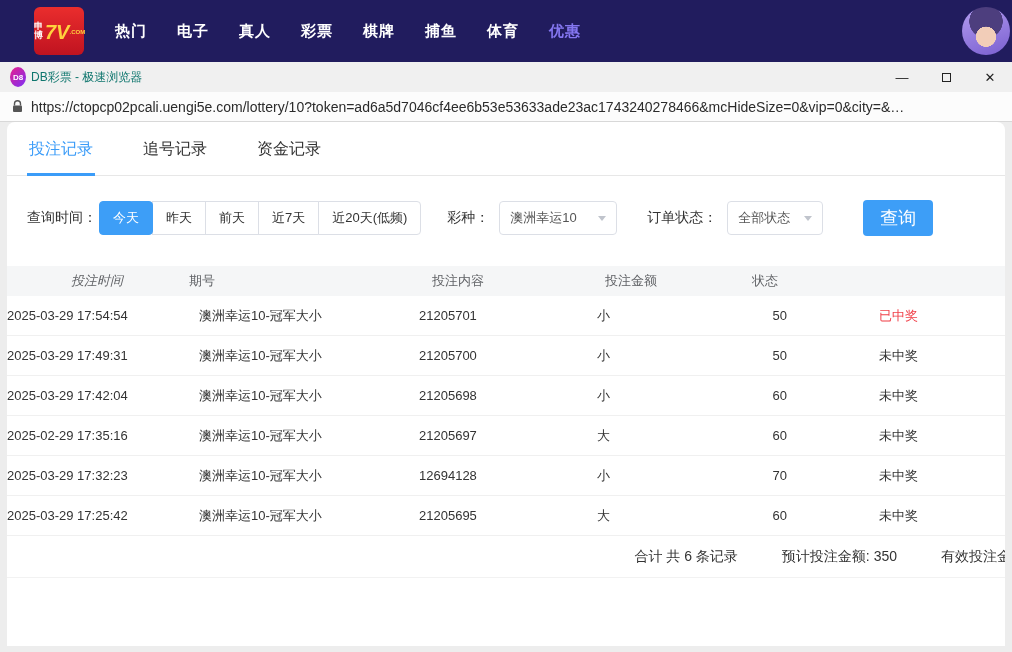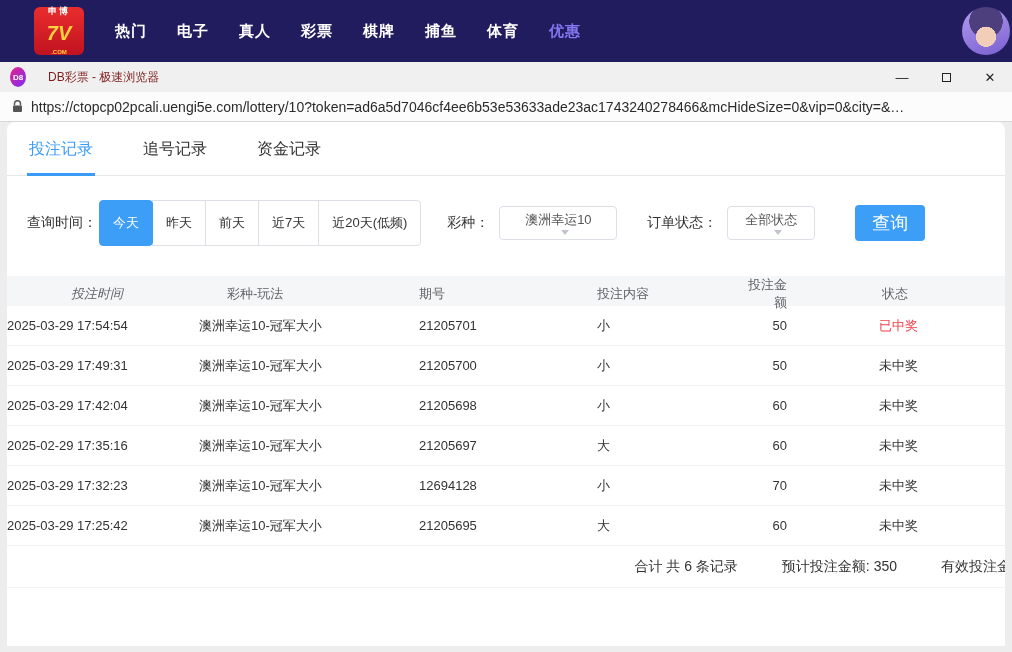--- a/index.html
+++ b/index.html
@@ -8,21 +8,21 @@
     width:1012px; height:652px; overflow:hidden;
     font-family:"Liberation Sans","DejaVu Sans",sans-serif;
     background:#ededed;
   }
 
   
   .top-nav { height:62px; background:#211c5e; display:flex; align-items:center; position:relative; }
   .logo {
     width:50px; height:48px; margin-left:34px; border-radius:6px;
     background:linear-gradient(180deg,#ea2d2d,#c01320);
-    display:flex; flex-direction:column; align-items:center; justify-content:space-between; line-height:1;
+    display:flex; flex-direction:row; align-items:center; justify-content:flex-start; line-height:1;
   }
   .logo-top { color:#fff; font-size:9px; font-weight:bold; letter-spacing:2px; }
   .logo-main { color:#ffd23e; font-size:20px; font-weight:900; font-style:italic; margin-top:1px; }
   .logo-bottom { color:#ffd23e; font-size:6px; font-weight:bold; margin-top:1px; }
   .nav-menu { display:flex; margin-left:16px; }
   .nav-item { color:#ffffff; font-weight:bold; font-size:15px; padding:0 15px; letter-spacing:1px; cursor:pointer; white-space:nowrap; }
   .nav-item.highlight { color:#8577f1; }
   .avatar {
     position:absolute; right:2px; top:7px; width:48px; height:48px; border-radius:50%;
     background:
@@ -32,21 +32,21 @@
   }
 
   
   .titlebar { height:30px; background:#f0f0f0; display:flex; align-items:center; }
   .favicon {
     width:16px; height:20px; margin-left:10px; border-radius:50%;
     background:linear-gradient(135deg,#e91e8c,#7b2ff7);
     color:#fff; font-size:8px; font-weight:bold;
     display:flex; align-items:center; justify-content:center; flex:0 0 auto;
   }
-  .window-title { font-size:12px; color:#7f1d1d; margin-left:22px; }
+  .window-title { font-size:12px; color:#0f766e; margin-left:5px; }
   .win-controls { margin-left:auto; display:flex; height:100%; }
   .win-btn { width:44px; display:flex; align-items:center; justify-content:center; font-size:13px; color:#222; cursor:pointer; }
   .max-box { width:9px; height:9px; border:1px solid #222; display:inline-block; }
 
   
   .address-bar { height:30px; background:#fcfcfc; border-bottom:1px solid #d8d8d8; display:flex; align-items:center; padding:0 12px; }
   .url { font-size:14px; color:#2b2b2b; margin-left:8px; white-space:nowrap; overflow:hidden; }
 
   
   .content-wrap { height:530px; background:#ededed; padding:0 7px; }
@@ -55,31 +55,31 @@
   .tab-bar { display:flex; padding-left:20px; border-bottom:1px solid #e7e7e7; }
   .tab { font-size:16px; color:#333; padding:17px 2px 15px; margin-right:46px; position:relative; cursor:pointer; }
   .tab.active { color:#3b9cf8; }
   .tab.active::after { content:""; position:absolute; left:0; right:0; bottom:-1px; height:3px; background:#3b9cf8; }
 
   .filter-bar { display:flex; align-items:center; padding:24px 20px 22px; }
   .filter-label { font-size:14px; color:#333; white-space:nowrap; }
   .ml26 { margin-left:26px; } .ml30 { margin-left:30px; }
   .seg-group { display:flex; margin-left:2px; }
   .seg-btn {
-    padding:0 13px; height:46px; border:1px solid #dcdfe6; background:#fff;
+    padding:0 13px; height:34px; border:1px solid #dcdfe6; background:#fff;
     font-size:13px; color:#333; margin-left:-1px; cursor:pointer;
     font-family:inherit; white-space:nowrap;
   }
   .seg-btn:first-child { border-radius:4px 0 0 4px; margin-left:0; }
   .seg-btn:last-child { border-radius:0 4px 4px 0; }
   .seg-btn.active { background:#3d9ef7; border-color:#3d9ef7; color:#fff; position:relative; z-index:1; border-radius:4px; }
   .select-box {
     height:34px; border:1px solid #dcdfe6; border-radius:4px; background:#fff;
     display:flex; align-items:center; justify-content:space-between;
-    padding:4px 10px; font-size:13px; color:#555; margin-left:10px; cursor:pointer;flex-direction:column;
+    padding:16px 10px; font-size:13px; color:#555; margin-left:10px; cursor:pointer;
   }
   .chevron { width:0; height:0; border-left:4px solid transparent; border-right:4px solid transparent; border-top:5px solid #c0c4cc; margin-left:14px; }
   .query-btn {
     height:36px; padding:0 17px; margin-left:40px;
     background:#3d9ef7; color:#fff; border:none; border-radius:4px;
     font-size:18px; cursor:pointer; font-family:inherit;
   }
 
   
   .table-header, .tr { display:grid; grid-template-columns:180px 230px 165px 155px 130px 1fr; align-items:center; }
@@ -179,21 +179,20 @@
         <div class="select-box" style="min-width:88px">
           <span>全部状态</span>
           <span class="chevron"></span>
         </div>
 
         <button class="query-btn">查询</button>
       </div>
 
       <div class="table-header">
           <div class="th c1">投注时间</div>
-          <div class="th c2">彩种-玩法</div>
           <div class="th c3">期号</div>
           <div class="th c4">投注内容</div>
           <div class="th c5">投注金额</div>
           <div class="th c6">状态</div>
         </div>
       <div class="table-body">
           <div class="tr">
     <div class="td time">2025-03-29 17:54:54</div>
     <div class="td game">澳洲幸运10-冠军大小</div>
     <div class="td issue">21205701</div>

